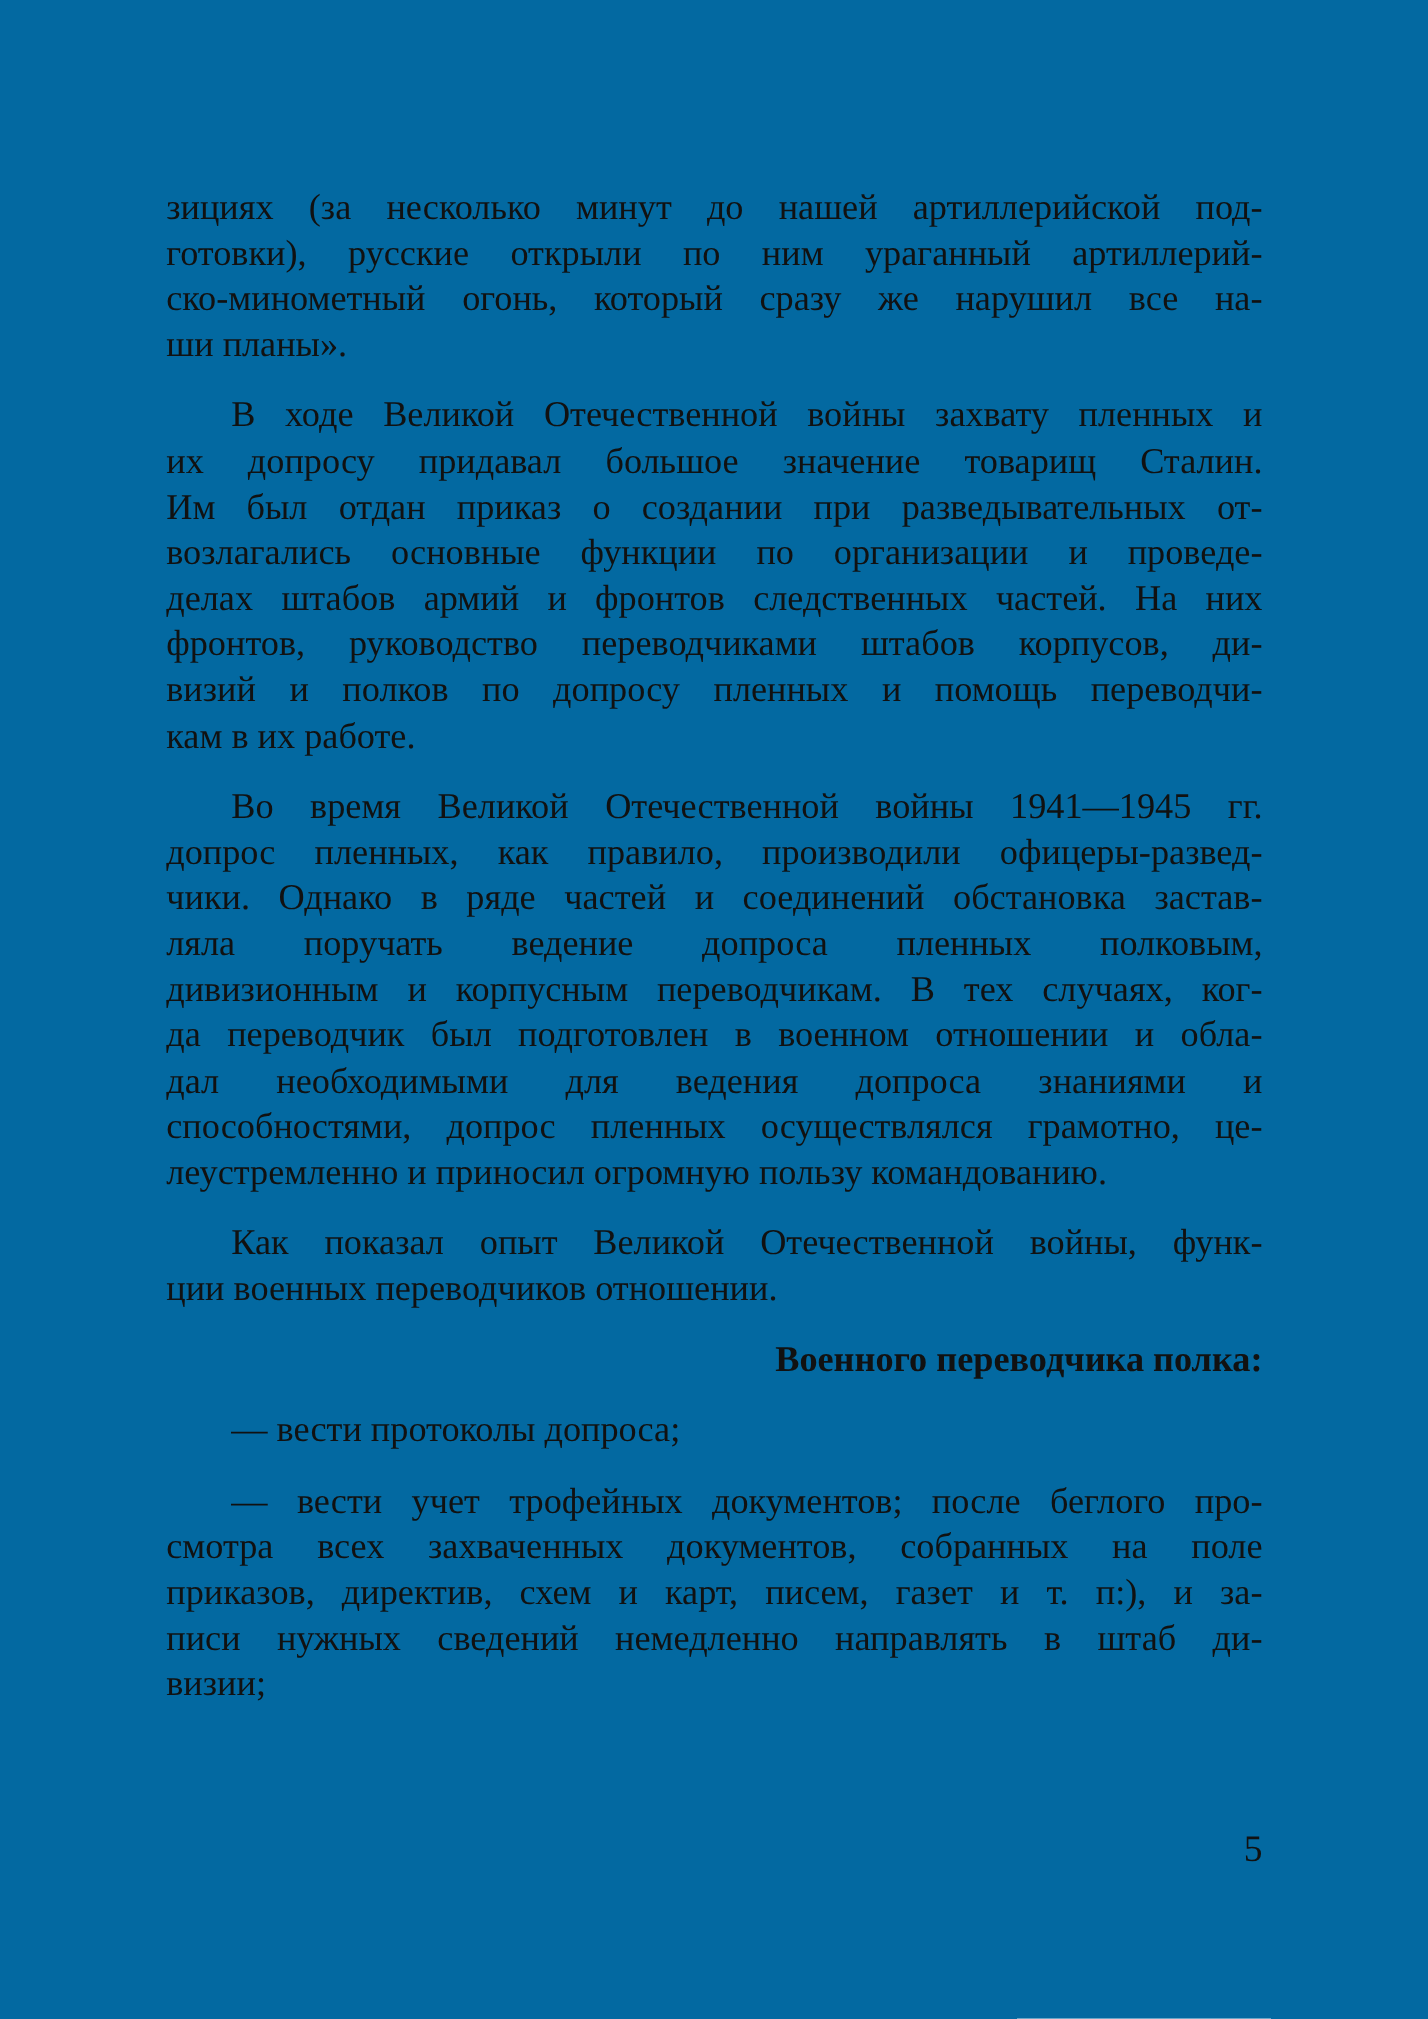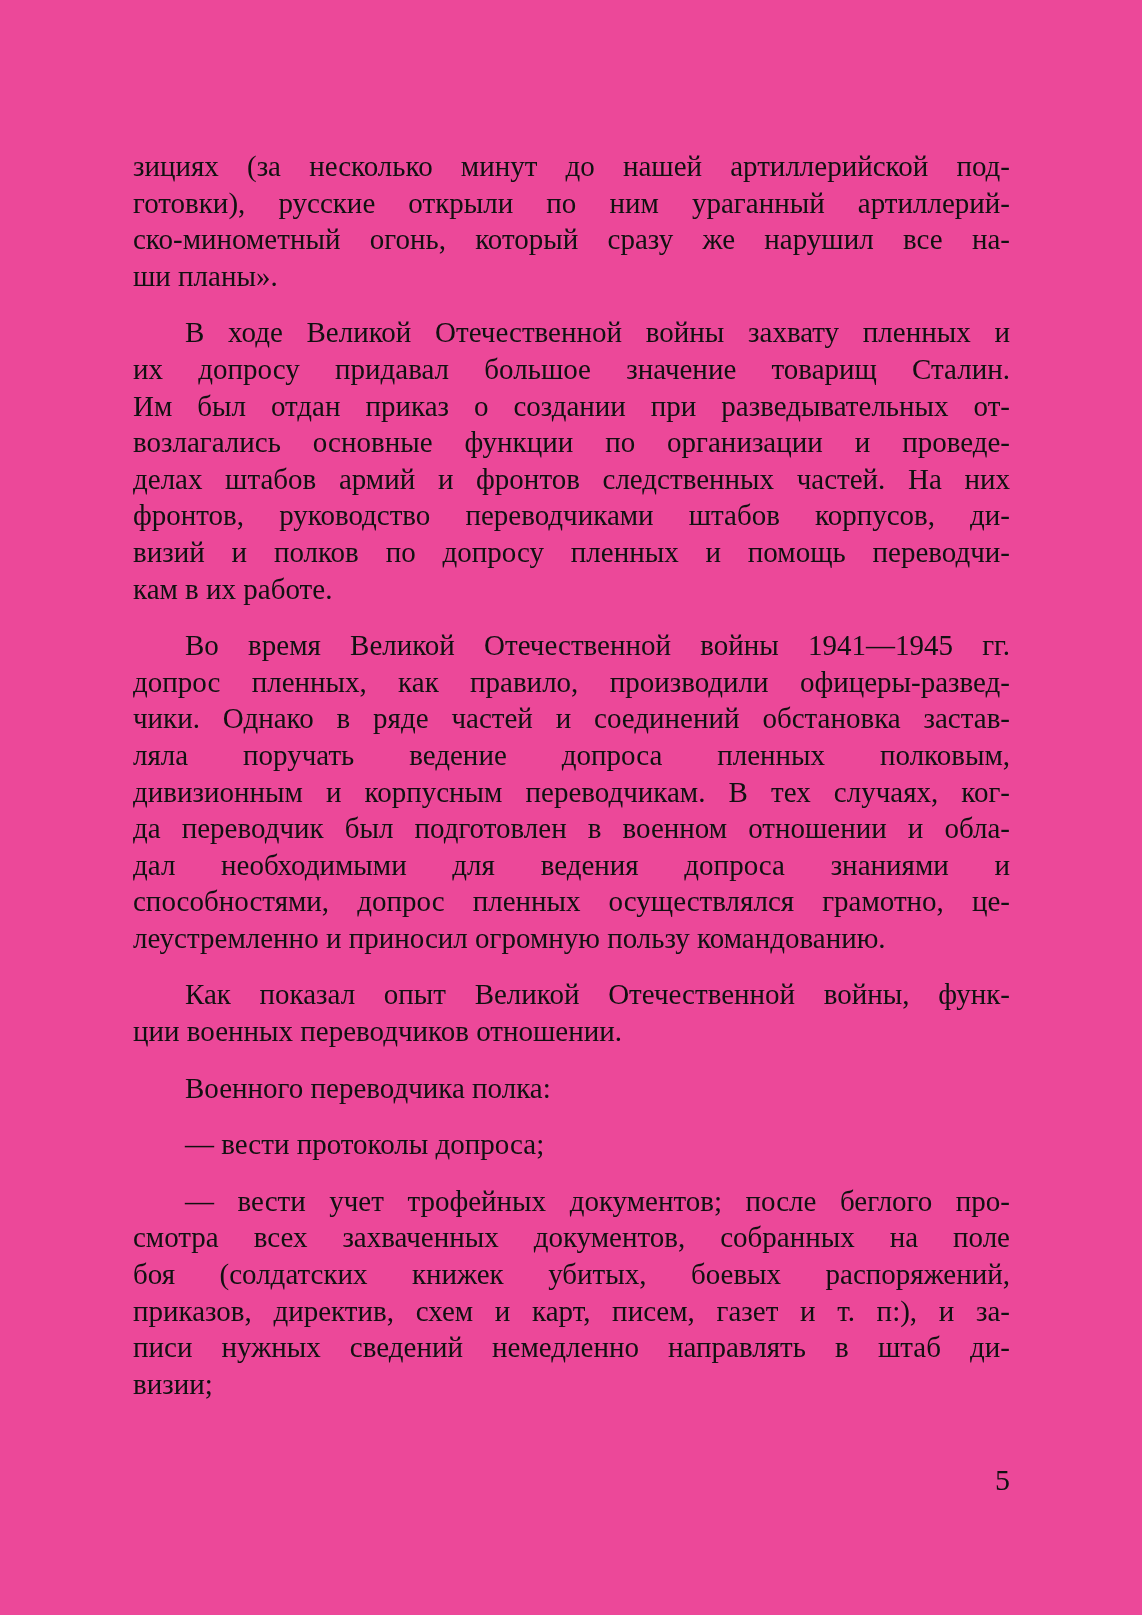--- a/index.html
+++ b/index.html
@@ -4,39 +4,40 @@
 <style>
   html, body {
     margin: 0;
     padding: 0;
     background: #ffffff;
   }
   .page {
     position: relative;
     width: 1142px;
     height: 1615px;
-    background: #ec4899;
+    background: #0369a1;
     font-family: "Liberation Serif", "DejaVu Serif", serif;
     color: #111111;
     overflow: hidden;
   }
   .text-block {
     position: absolute;
     left: 133px;
     top: 148px;
     width: 877px;
     font-size: 29px;
     line-height: 36.6px;
   }
   .para {
     margin: 0;
     padding: 0;
   }
   .para.bold {
-    font-weight: normal;
+    font-weight: bold;
+    text-align: right;
   }
   .para.indent .line:first-child {
     text-indent: 52px;
     margin-top: 20px;
   }
   .line {
     width: 100%;
   }
   
   .line.fill {
@@ -91,20 +92,19 @@
       </div>
       <div class="para indent bold">
         <div class="line">Военного переводчика полка:</div>
       </div>
       <div class="para indent">
         <div class="line">— вести протоколы допроса;</div>
       </div>
       <div class="para indent">
         <div class="line fill">— вести учет трофейных документов; после беглого про-</div>
         <div class="line fill">смотра всех захваченных документов, собранных на поле</div>
-        <div class="line fill">боя (солдатских книжек убитых, боевых распоряжений,</div>
         <div class="line fill">приказов, директив, схем и карт, писем, газет и т. п:), и за-</div>
         <div class="line fill">писи нужных сведений немедленно направлять в штаб ди-</div>
         <div class="line">визии;</div>
       </div>
     </div>
   <div class="page-number">5</div>
 </div>
 
 </body></html>

